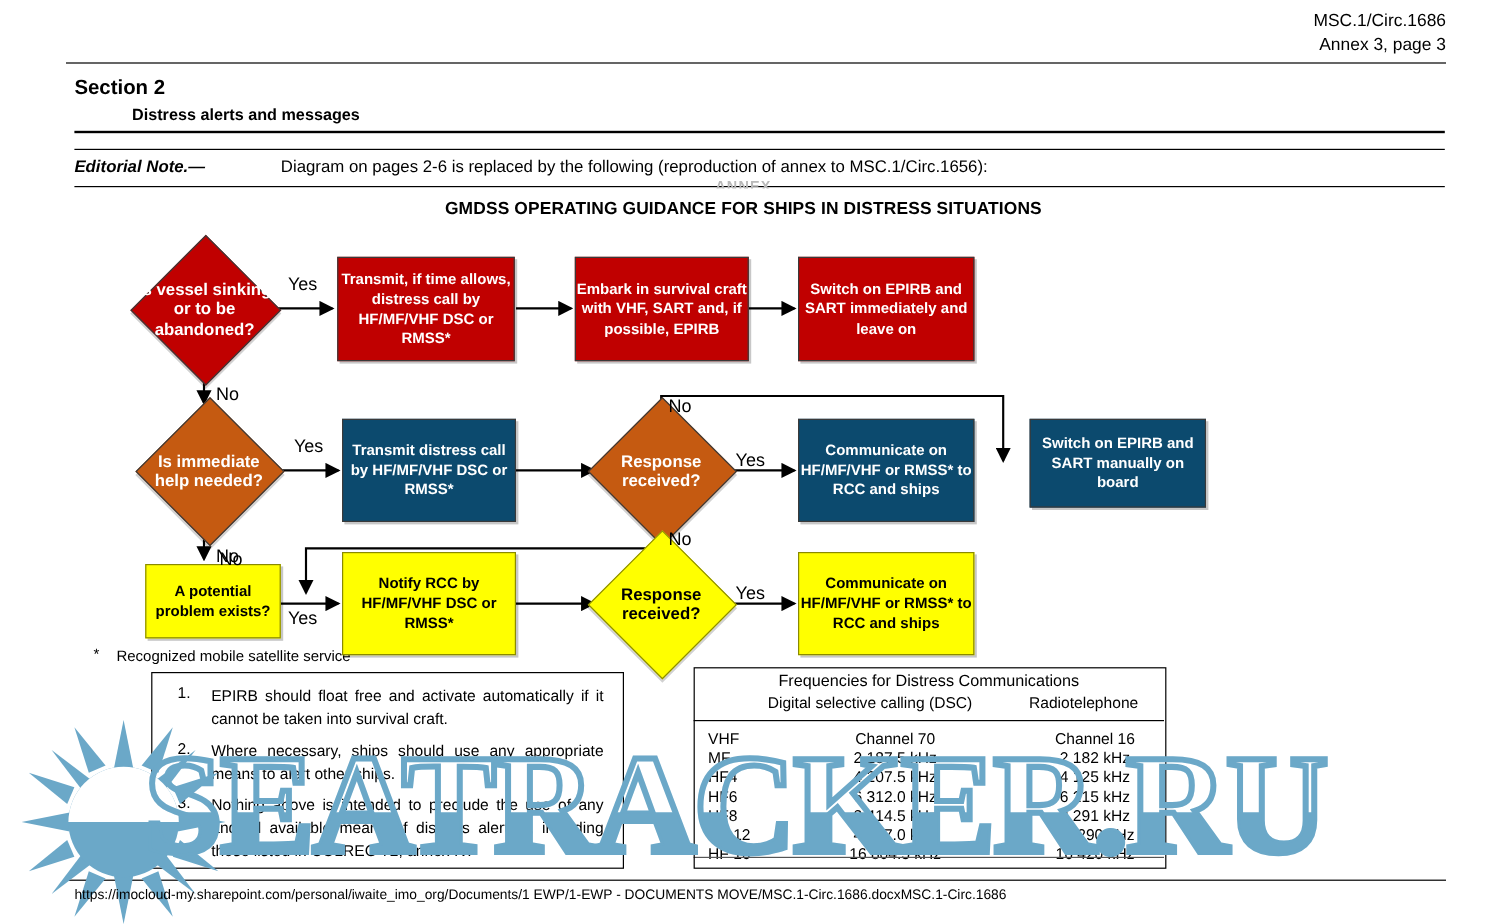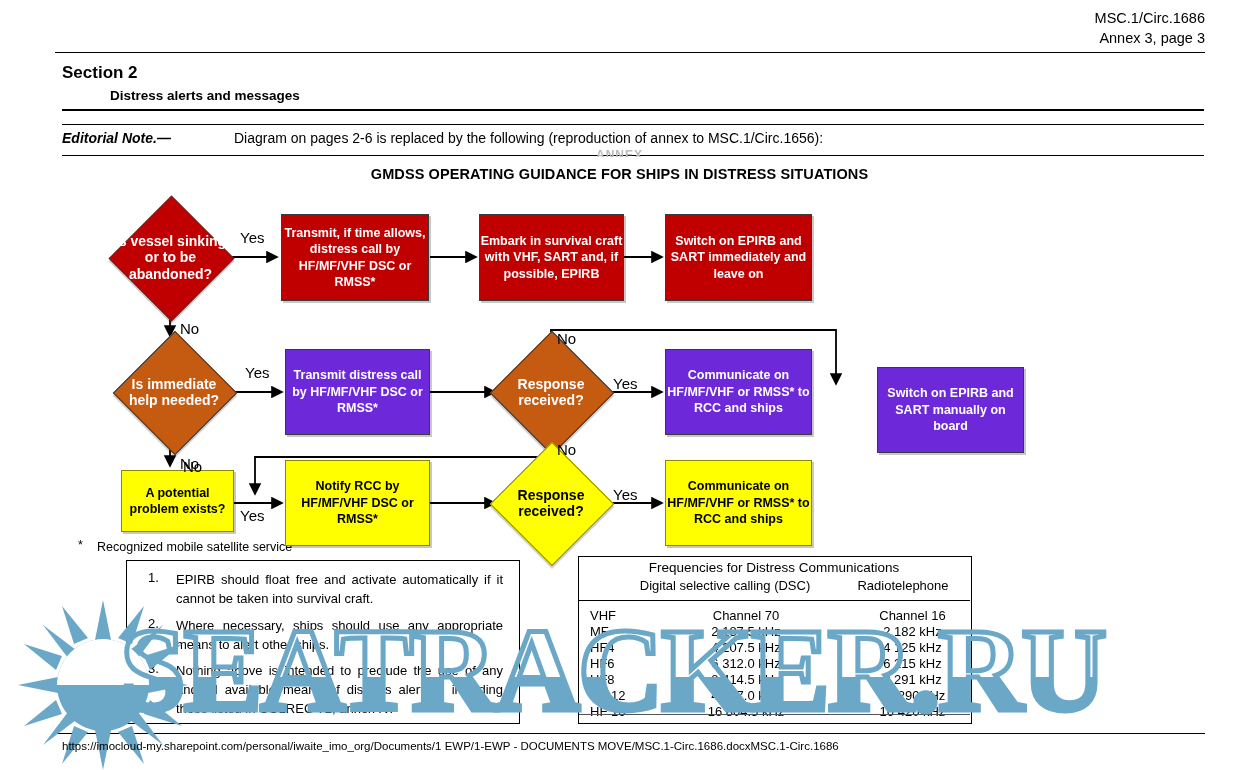--- a/index.html
+++ b/index.html
@@ -76,21 +76,21 @@
 
   .rect{
     border:1px solid #3a3a3a;
     display:flex;align-items:center;justify-content:center;
     text-align:center;
     font-size:12.5px;line-height:16.5px;font-weight:bold;
     color:#ffffff;
     box-shadow:2px 2px 0 rgba(0,0,0,.22);
   }
   .rect.red{background:#C00000;}
-  .rect.orange{background:#6d28d9;}
+  .rect.orange{background:#0c4a6e;}
   .rect.yellow{background:#FFFF00;color:#000000;border:1px solid #8a8a00;}
 
   .diamond-wrap{position:absolute;}
   .diamond-shape{
     position:absolute;left:0;top:0;width:100%;height:100%;
     transform:rotate(45deg);
     border:1px solid #3a3a3a;
     box-shadow:2px 2px 0 rgba(0,0,0,.18);
   }
   .diamond-shape.red{background:#C00000;}
@@ -254,21 +254,21 @@
     <div class="diamond-wrap" style="left:508px;top:349px;width:86px;height:86px;">
       <div class="diamond-shape orange"></div>
       <div class="diamond-lbl">Response received?</div>
     </div>
     <div class="edge-lbl" style="left:613px;top:375px;">Yes</div>
     <div class="edge-lbl" style="left:557px;top:330px;">No</div>
 
     <div class="node rect orange" style="left:665px;top:349px;width:147px;height:86px;">
       <span>Communicate on HF/MF/VHF  or RMSS* to RCC and ships</span>
     </div>
-    <div class="node rect orange" style="left:858px;top:367px;width:147px;height:86px;margin-left:19px;">
+    <div class="node rect orange" style="left:858px;top:349px;width:147px;height:74px;">
       <span>Switch on EPIRB and SART manually on board</span>
     </div>
 
     <div class="node rect yellow" style="left:121px;top:470px;width:113px;height:62px;">
       <span>A potential problem exists?</span>
     </div>
     <div class="edge-lbl" style="left:240px;top:507px;">Yes</div>
     <div class="edge-lbl" style="left:183px;top:458px;">No</div>
 
     <div class="node rect yellow" style="left:285px;top:460px;width:145px;height:86px;">

